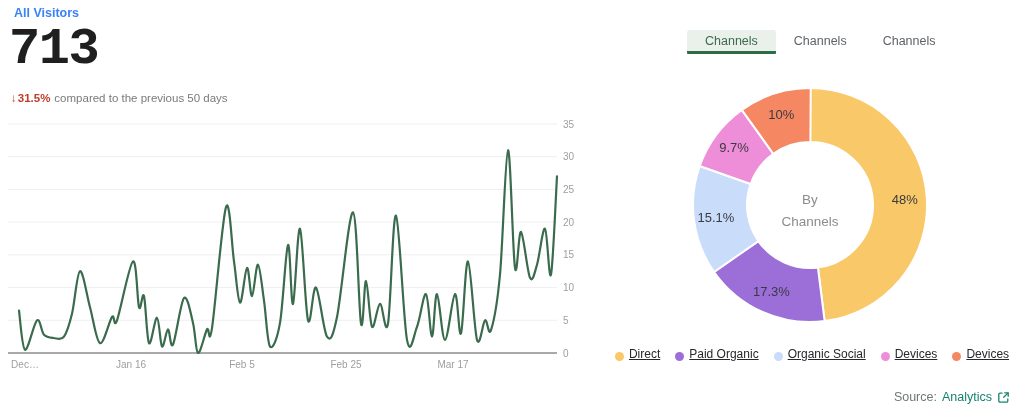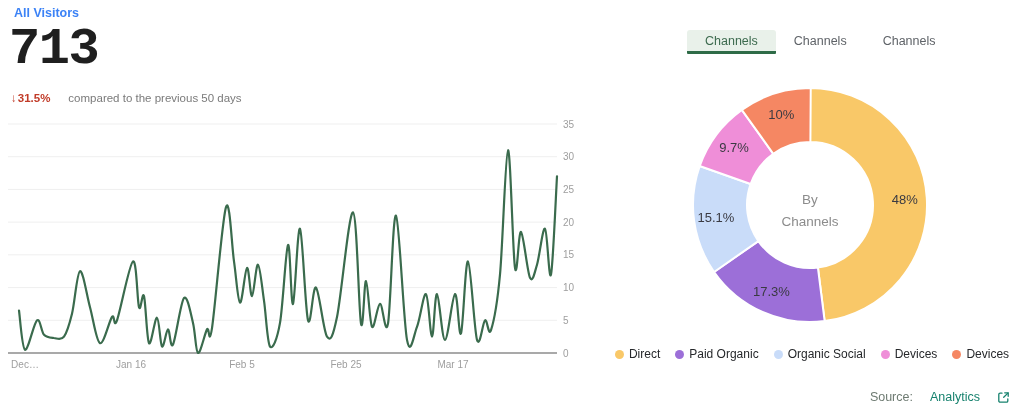--- a/index.html
+++ b/index.html
@@ -3,40 +3,40 @@
 <meta charset="utf-8">
 <style>
   html,body{margin:0;padding:0;background:#fff;}
   body{font-family:"Liberation Sans","DejaVu Sans",sans-serif;}
   .canvas{position:relative;width:1024px;height:417px;background:#ffffff;overflow:hidden;}
 
   .kpi-title{position:absolute;left:14px;top:6px;font-size:12.5px;font-weight:700;color:#3b82f6;}
   .kpi-value{position:absolute;left:9px;top:24px;font-size:52px;line-height:1;font-weight:600;color:#1f1f1f;letter-spacing:-1.5px;font-family:Liberation Mono, monospace;}
   .delta{position:absolute;left:11px;top:92px;font-size:11.5px;color:#7a7a7a;white-space:nowrap;}
   .delta .arrow{color:#c13b28;font-weight:700;margin-right:1px;}
-  .delta .neg{color:#c13b28;font-weight:700;margin-right:18px;}
+  .delta .neg{color:#c13b28;font-weight:700;margin-right:4px;}
 
   #line-chart{position:absolute;left:0;top:110px;}
   svg text{font-family:"Liberation Sans","DejaVu Sans",sans-serif;}
   .tick{fill:#9e9e9e;font-size:10px;}
 
   .tabs{position:absolute;left:687px;top:30px;display:flex;}
   .tab{height:24px;padding:0 18px;border:none;background:transparent;border-bottom:3px solid transparent;
        font-family:"Liberation Sans","DejaVu Sans",sans-serif;font-size:12.5px;color:#5f6368;cursor:pointer;}
   .tab.active{background:#e9f1ea;color:#3d6b4f;border-bottom:3px solid #2e6b47;border-radius:3px 3px 1px 1px;}
 
   #donut{position:absolute;left:678px;top:73px;}
   .pct-label{fill:#3a3a42;font-size:13px;}
   .center-label{fill:#8c8c8c;font-size:13.5px;text-anchor:middle;}
 
   .legend{position:absolute;left:600px;top:347px;width:424px;display:flex;justify-content:center;align-items:center;gap:15px;font-size:12px;color:#26282b;}
-  .legend-item{display:flex;align-items:center;gap:5px;cursor:pointer;}
+  .legend-item{display:flex;align-items:flex-end;gap:5px;cursor:pointer;text-decoration:underline;}
   .dot{width:9px;height:9px;border-radius:50%;flex:0 0 auto;}
 
-  .source{position:absolute;right:14px;top:390px;font-size:12.5px;color:#6e7b72;display:flex;align-items:center;gap:17px;}
+  .source{position:absolute;right:14px;top:390px;font-size:12.5px;color:#6e7b72;display:flex;align-items:center;gap:5px;}
   .source .link{color:#17826e;font-weight:400;cursor:pointer;}
 </style>
 </head>
 <body>
 
 <div class="canvas">
 
   <div class="kpi-title">All Visitors</div>
   <div class="kpi-value">713</div>
   <div class="delta">

